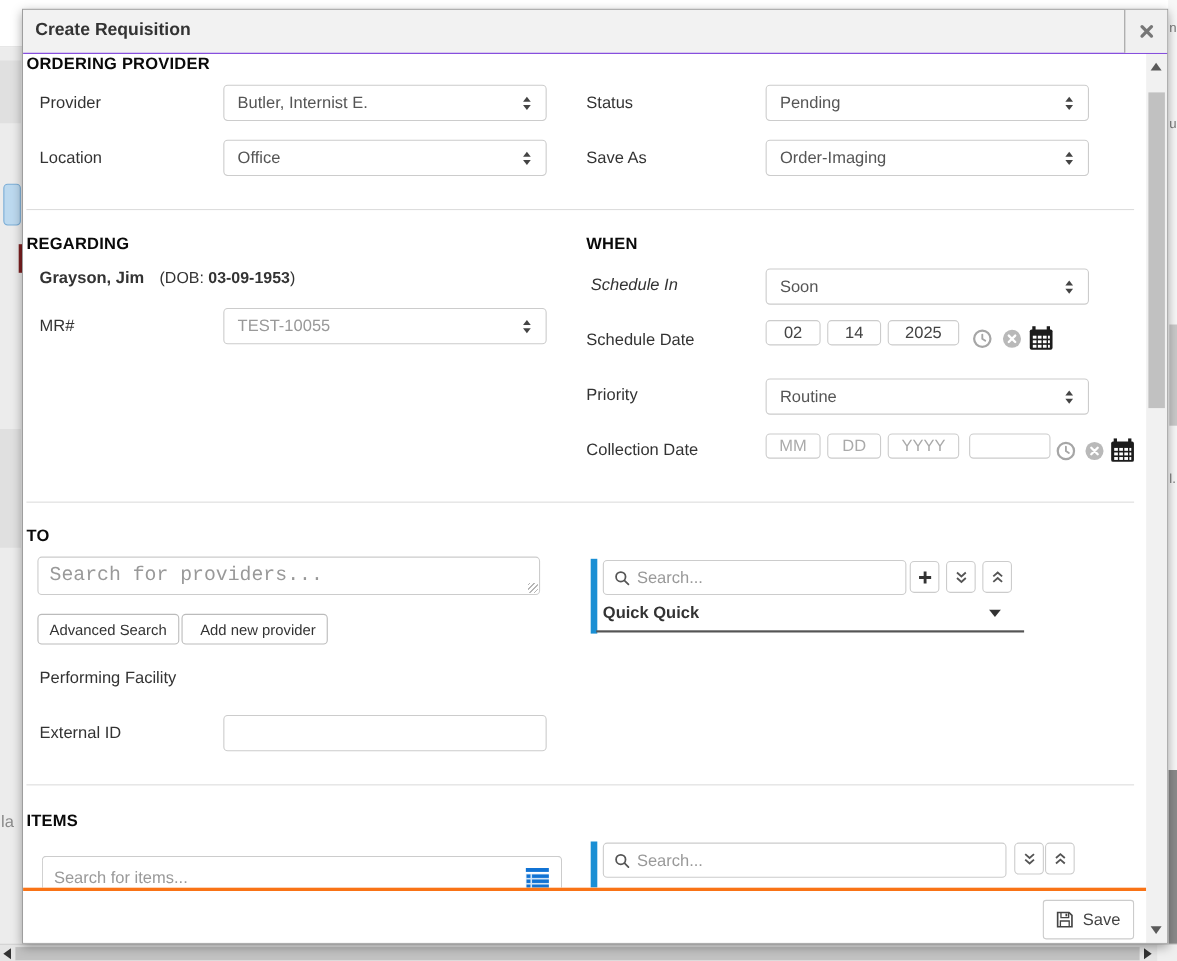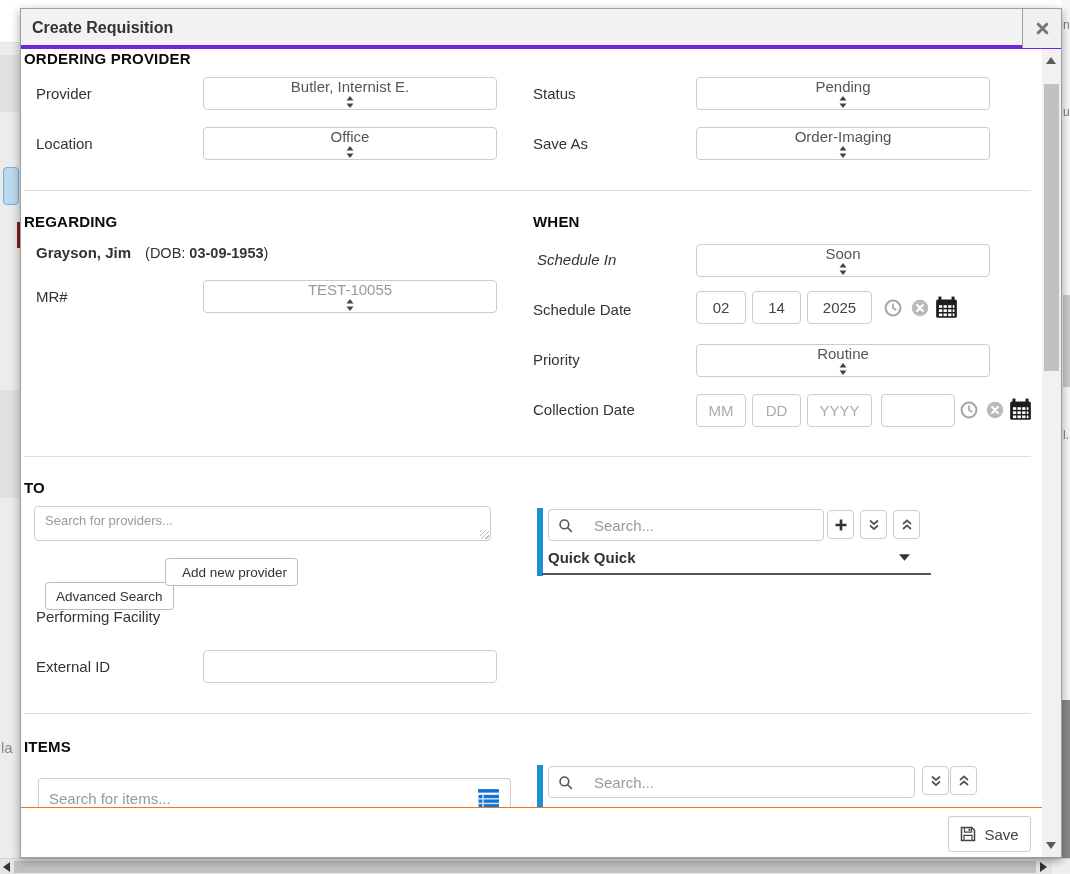--- a/index.html
+++ b/index.html
@@ -25,57 +25,57 @@
 
   
   .hscroll { left:0; top:858px; width:1070px; height:16px; background:#e5e5e5; border-top:1px solid #d2d2d2; }
   .hscroll-thumb { position:absolute; left:14px; top:2px; width:1022px; height:12px; background:#c2c2c2; }
   .tri-left { position:absolute; left:3px; top:3px; width:0; height:0; border-top:5px solid transparent; border-bottom:5px solid transparent; border-right:7px solid #333; }
   .tri-right { position:absolute; left:1040px; top:3px; width:0; height:0; border-top:5px solid transparent; border-bottom:5px solid transparent; border-left:7px solid #333; }
   .hscroll-corner { position:absolute; left:1052px; top:0; width:18px; height:16px; background:#efefef; }
 
   
   .modal { left:20px; top:8px; width:1042px; height:850px; background:#fff; border:1px solid #9e9e9e; box-shadow:0 3px 9px rgba(0,0,0,0.35); }
-  .modal-header { position:absolute; left:0; top:0; width:1040px; height:40px; background:#f2f2f2; border-bottom:4px solid #6d28d9; }
+  .modal-header { position:absolute; left:0; top:0; width:1040px; height:40px; background:#f2f2f2; border-bottom:1px solid #6d28d9; }
   .modal-title { position:absolute; left:11px; top:0; line-height:38px; font-size:16px; font-weight:bold; color:#333; }
   .modal-close { position:absolute; right:0; top:0; width:39px; height:39px; background:#f0f0f0; border-left:1px solid #9e9e9e; display:flex; align-items:center; justify-content:center; cursor:pointer; }
 
   .modal-content { position:absolute; left:0; top:40px; width:1021px; height:758px; background:#fff; overflow:hidden; }
-  .modal-footer { position:absolute; left:0; top:798px; width:1021px; height:50px; background:#fff; border-top:1px solid #f97316; }
+  .modal-footer { position:absolute; left:0; top:798px; width:1021px; height:50px; background:#fff; border-top:3px solid #f97316; }
 
   
   .vscroll { position:absolute; left:1021px; top:40px; width:19px; height:808px; background:#f1f1f1; }
   .vscroll-thumb { position:absolute; left:2px; top:35px; width:15px; height:287px; background:#c1c1c1; }
   .tri-up { position:absolute; left:4px; top:8px; width:0; height:0; border-left:5px solid transparent; border-right:5px solid transparent; border-bottom:7px solid #5a5a5a; }
   .tri-down { position:absolute; left:4px; bottom:8px; width:0; height:0; border-left:5px solid transparent; border-right:5px solid transparent; border-top:7px solid #5a5a5a; }
 
   
   .sec-h { position:absolute; font-size:15px; font-weight:bold; color:#0a0a0a; letter-spacing:0.2px; }
   .lbl { position:absolute; font-size:15px; color:#333; }
   .hr { position:absolute; left:3px; width:1007px; height:1px; background:#ddd; }
 
-  .sel { position:absolute; width:294px; height:33px; background:#fff; border:1px solid #ccc; border-radius:4px; display:flex; align-items:center; padding:0 12px; font-size:15px; color:#555; cursor:pointer;flex-direction:column; }
+  .sel { position:absolute; width:294px; height:33px; background:#fff; border:1px solid #ccc; border-radius:4px; display:flex; align-items:center; padding:0 12px; font-size:15px; color:#555; cursor:pointer; }
   .sel .sel-val { flex:1; overflow:hidden; white-space:nowrap; }
   .sel .muted { color:#999; }
   .updown { flex:0 0 auto; }
 
-  .din { position:absolute; height:33px; width:50px; border:1px solid #ccc; border-radius:4px; text-align:center; font-size:15px; color:#444; background:#fff; font-family:"Liberation Sans", sans-serif; }
+  .din { position:absolute; height:23px; width:50px; border:1px solid #ccc; border-radius:4px; text-align:center; font-size:15px; color:#444; background:#fff; font-family:"Liberation Sans", sans-serif; }
   .din::placeholder { color:#aaa; }
   .txt { position:absolute; height:33px; border:1px solid #ccc; border-radius:4px; font-size:15px; color:#444; background:#fff; padding:0 10px; font-family:"Liberation Sans", sans-serif; }
 
   .icon-a { position:absolute; cursor:pointer; line-height:0; }
 
   .ta-wrap { position:absolute; border:1px solid #ccc; border-radius:4px; background:#fff; }
-  .ta-wrap textarea { width:100%; height:100%; border:none; outline:none; resize:none; font-size:13px; color:#7f1d1d; padding:6px 10px; font-family:Liberation Sans, sans-serif; background:transparent; }
+  .ta-wrap textarea { width:100%; height:100%; border:none; outline:none; resize:none; font-size:18px; color:#7f1d1d; padding:6px 10px; font-family:Liberation Mono, monospace; background:transparent; }
   .ta-wrap textarea::placeholder { color:#999; }
   .ta-grip { position:absolute; right:1px; bottom:1px; width:9px; height:9px; background:repeating-linear-gradient(-45deg, transparent, transparent 2px, #b5b5b5 2px, #b5b5b5 3px); }
 
   .btn { position:absolute; height:28px; padding:0 10px; background:#fff; border:1px solid #bbb; border-radius:4px; font-size:13.5px; color:#333; font-family:"Liberation Sans", sans-serif; cursor:pointer; }
 
-  .search-box { position:absolute; height:32px; background:#fff; border:1px solid #ccc; border-radius:4px; display:flex; align-items:center; padding:14px 9px; gap:21px; }
+  .search-box { position:absolute; height:32px; background:#fff; border:1px solid #ccc; border-radius:4px; display:flex; align-items:center; padding:14px 9px; gap:6px; }
   .search-box input { border:none; outline:none; flex:1; font-size:15px; color:#555; font-family:"Liberation Sans", sans-serif; background:transparent; min-width:0; }
   .search-box input::placeholder { color:#999; }
 
   .tool-btn { position:absolute; width:27px; height:29px; background:#fff; border:1px solid #ccc; border-radius:4px; display:flex; align-items:center; justify-content:center; cursor:pointer; }
 
   .accent-bar { position:absolute; width:6px; background:#1a8fd4; }
   .ql-row { position:absolute; display:flex; align-items:center; justify-content:space-between; }
   .ql-label { font-size:15px; font-weight:bold; color:#333; }
   .ql-underline { position:absolute; height:2px; background:#555; }
 
@@ -284,21 +284,21 @@
 
     <div class="hr" style="top:407px;"></div>
 
     <div class="sec-h" style="left:3px; top:430px;">TO</div>
 
     <div class="ta-wrap" style="left:13px; top:457px; width:457px; height:35px;">
       <textarea placeholder="Search for providers..." style=""></textarea>
       <div class="ta-grip"></div>
     </div>
 
-    <button class="btn" style="left:24px; top:509px;margin-top:24px;">Advanced Search</button>
+    <button class="btn" style="left:13px; top:509px;">Advanced Search</button>
     <button class="btn" style="left:144px; top:509px;padding-left:16px;">Add new provider</button>
 
     <div class="lbl" style="left:15px; top:559px;">Performing Facility</div>
 
     <div class="lbl" style="left:15px; top:609px;">External ID</div>
     <input class="txt" style="left: 182px; top: 601px; width: 294px;">
 
     <div class="accent-bar" style="left:516px; top:459px; height:68px;"></div>
     <div class="search-box" style="left:527px; top:460px; width:276px;">
       <svg width="15" height="15" viewBox="0 0 16 16">

